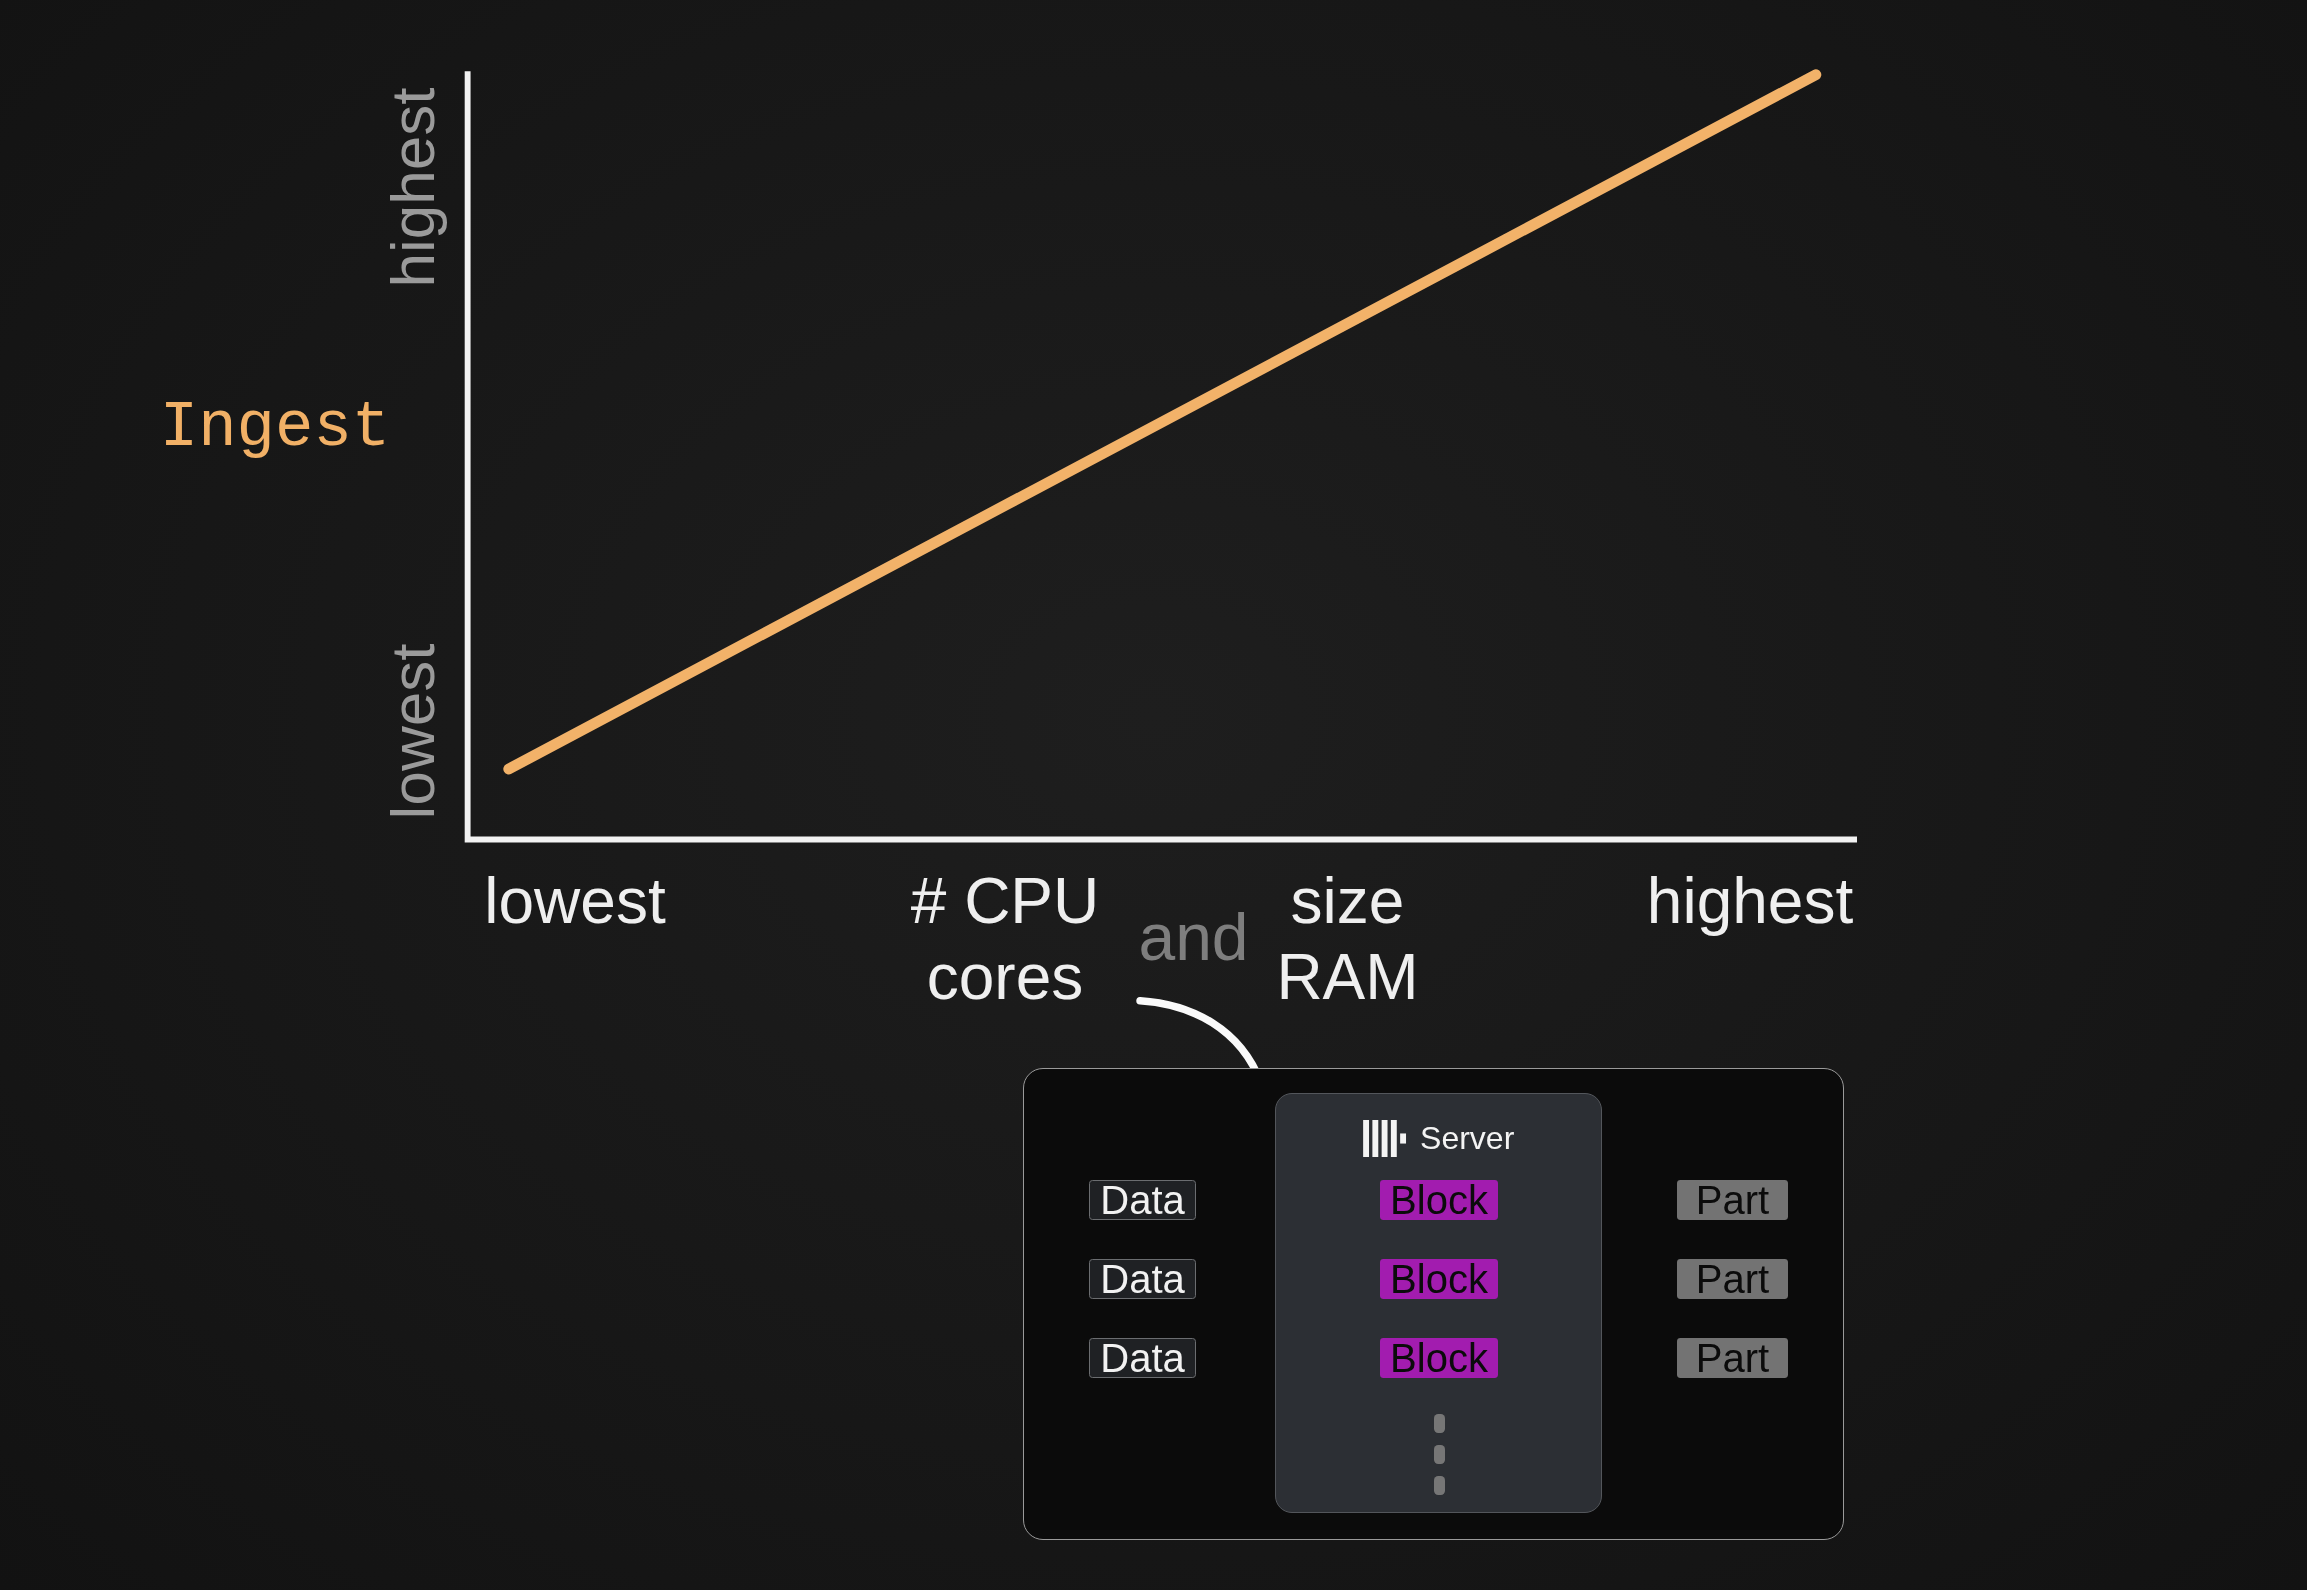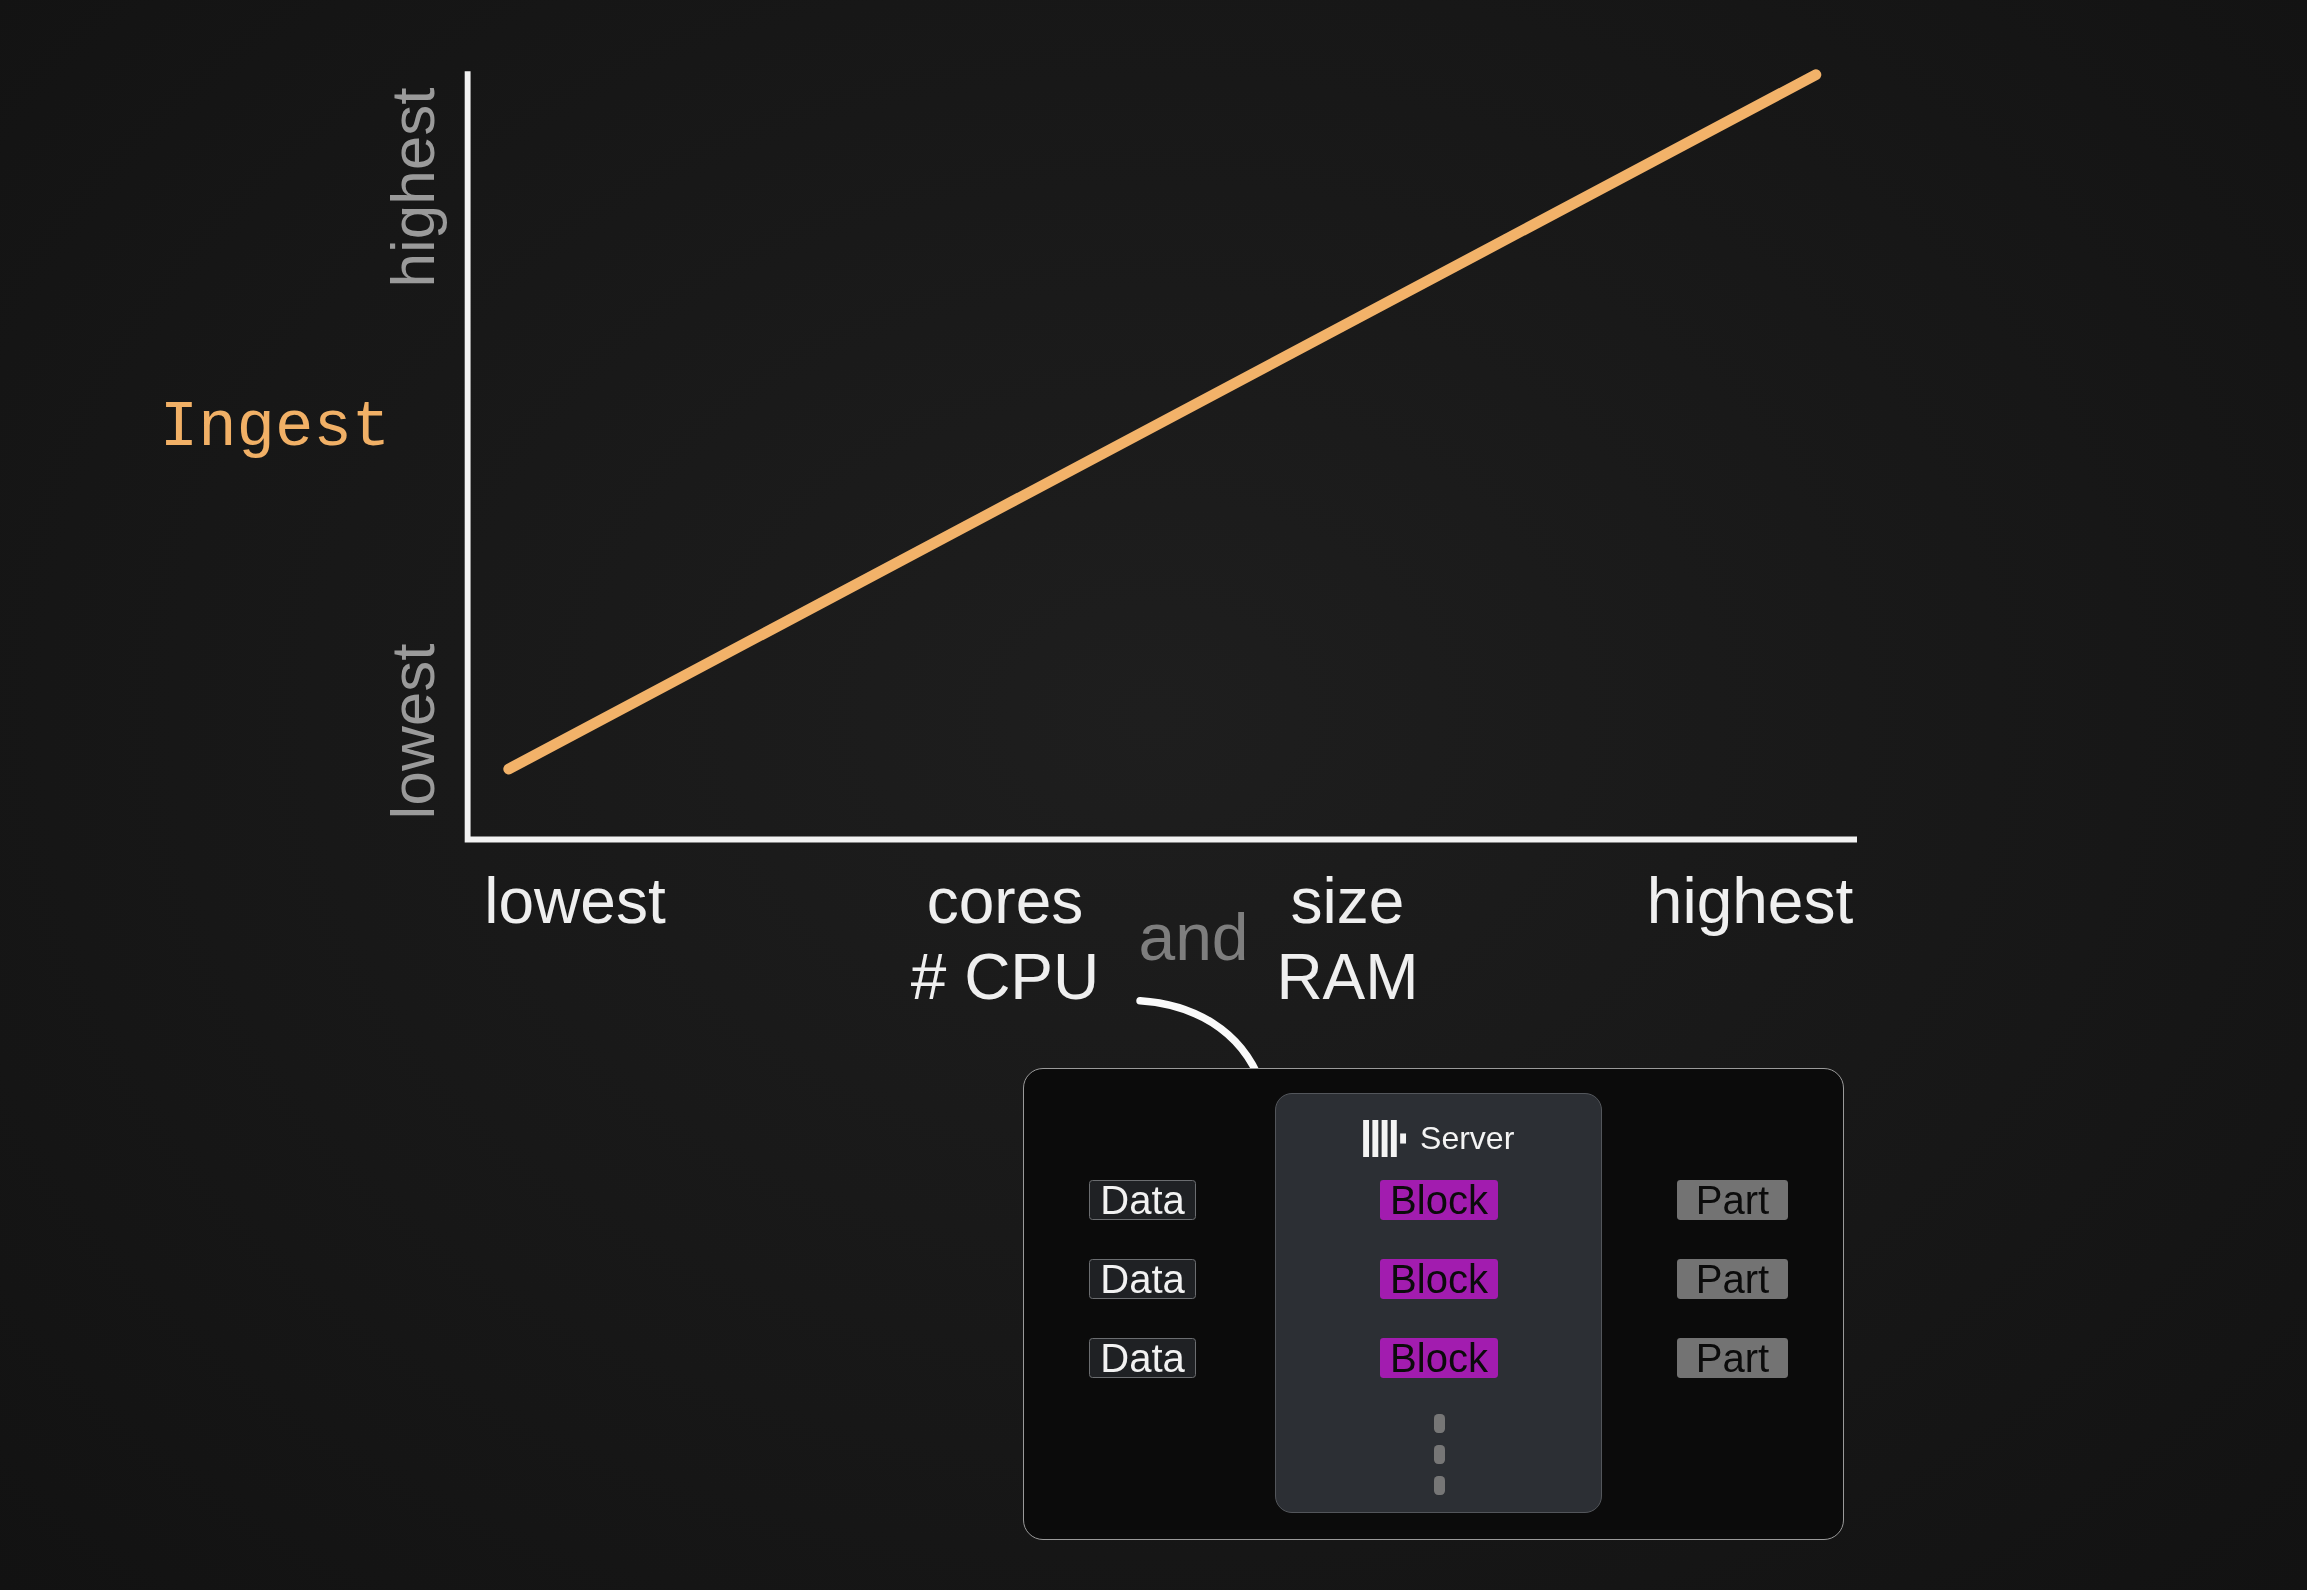--- a/index.html
+++ b/index.html
@@ -102,22 +102,22 @@
 
   <div class="y-title">
     <div>Ingest</div>
   </div>
 
   <div class="y-tick y-tick-top">highest</div>
   <div class="y-tick y-tick-bottom">lowest</div>
 
   <div class="x-text x-lowest">lowest</div>
   <div class="x-text x-factor1">
+    <div># CPU</div>
     <div>cores</div>
-    <div># CPU</div>
   </div>
   <div class="x-text x-and">and</div>
   <div class="x-text x-factor2">
     <div>size</div>
     <div>RAM</div>
   </div>
   <div class="x-text x-highest">highest</div>
 
   <div class="flow-container"></div>
   <div class="server-box"></div>

